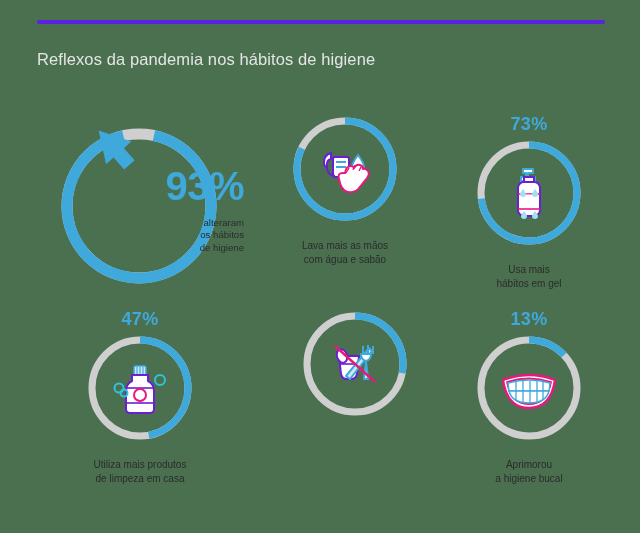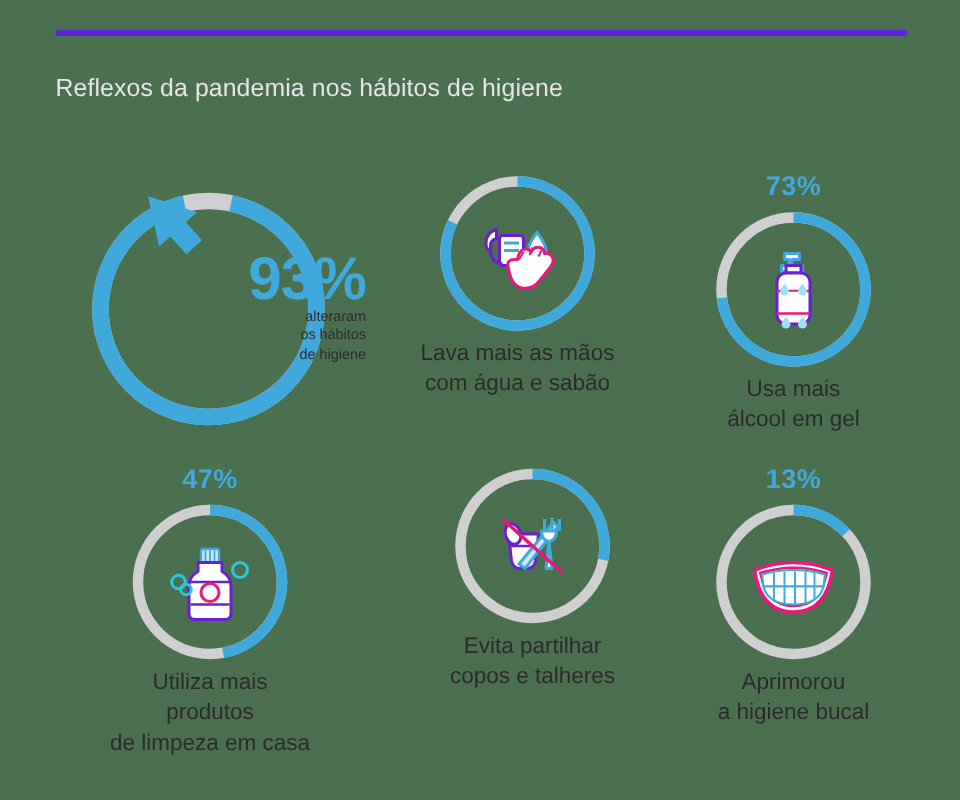--- a/index.html
+++ b/index.html
@@ -27,36 +27,36 @@
     line-height:1;margin-bottom:6px;letter-spacing:.3px;
   }
   .ring-wrap{position:relative;margin:0 auto;}
   .ring-wrap svg{display:block;}
   .ring-icon{
     position:absolute;left:50%;top:50%;
     transform:translate(-50%,-50%);
     width:64px;height:64px;
   }
   .caption{
-    font-size:15px;color:#2b2b2b;line-height:1.35;
-    margin-top:3px;white-space:pre-line;
+    font-size:10px;color:#2b2b2b;line-height:1.35;
+    margin-top:16px;white-space:pre-line;
   }
 
   
   .hero{position:absolute;left:34px;top:118px;width:210px;height:175px;}
   .hero svg.hero-ring{position:absolute;left:0;top:0;}
   .hero-center{
     position:absolute;left:0;right:0;top:48px;text-align:right;
   }
   .hero-center .big{
     font-size:40px;font-weight:bold;color:#3fa9dc;line-height:1;
     letter-spacing:-.5px;
   }
   .hero-center .sub{
-    font-size:9.6px;color:#2b2b2b;line-height:1.3;margin-top:0;
+    font-size:9.6px;color:#2b2b2b;line-height:1.3;margin-top:11px;
     white-space:pre-line;
   }
 </style>
 </head>
 <body>
 
 <div class="top-rule"></div>
 
 <div class="page-title">Reflexos da pandemia nos hábitos de higiene</div>
 
@@ -120,21 +120,21 @@
       <line x1="21" y1="33" x2="43" y2="33" stroke="#e8197d" stroke-width="1.6"></line>
       <line x1="21" y1="48" x2="43" y2="48" stroke="#e8197d" stroke-width="1.6"></line>
       <rect x="28" y="34" width="8" height="9" fill="#fff" stroke="#fff" stroke-width="1"></rect>
       <path d="M26 28 q3 4 3 5 a3 3 0 0 1 -6 0 q0 -1 3 -5z" fill="#9fe0f2"></path>
       <path d="M38 28 q3 4 3 5 a3 3 0 0 1 -6 0 q0 -1 3 -5z" fill="#9fe0f2"></path>
       <path d="M27 50 q3 4 3 5 a3 3 0 0 1 -6 0 q0 -1 3 -5z" fill="#9fe0f2"></path>
       <path d="M38 50 q3 4 3 5 a3 3 0 0 1 -6 0 q0 -1 3 -5z" fill="#9fe0f2"></path>
     </svg>
   </div>
   <div class="caption">Usa mais
-álcool em gel</div>
+hábitos em gel</div>
 </div>
 
 <div class="stat" style="left:73px;top:310px;width:134px;">
   <div class="pct">47%</div>
   <div class="ring-wrap" style="width:108px;height:108px;">
     <svg width="108" height="108" viewBox="0 0 108 108">
       <circle cx="54" cy="54" r="48" fill="none" stroke="#cfcfcf" stroke-width="7"></circle>
       <circle cx="54" cy="54" r="48" fill="none" stroke="#3fa9dc" stroke-width="7" stroke-dasharray="141.8 159.9" transform="rotate(-90 54 54)"></circle>
     </svg>
     <svg class="ring-icon" viewBox="0 0 64 64">
@@ -168,22 +168,20 @@
 
       <ellipse cx="19" cy="24" rx="5" ry="7" fill="#fff" stroke="#6a1fd0" stroke-width="2" transform="rotate(-18 19 24)"></ellipse>
 
       <path d="M46 16 l3 3 -22 28 -4 -3z" fill="#cfe8f5" stroke="#3fa9dc" stroke-width="2" stroke-linejoin="round"></path>
 
       <path d="M40 14 v8 M45 13 v9 M50 14 v8 M38 22 q0 6 5 7 l-2 18 h4 l-2 -18 q5 -1 5 -7z" fill="#fff" stroke="#3fa9dc" stroke-width="2" stroke-linejoin="round"></path>
 
       <line x1="12" y1="14" x2="52" y2="50" stroke="#e8197d" stroke-width="2.4"></line>
     </svg>
   </div>
-  <div class="caption">Evita partilhar
-copos e talheres</div>
 </div>
 
 <div class="stat" style="left:462px;top:310px;width:134px;">
   <div class="pct">13%</div>
   <div class="ring-wrap" style="width:108px;height:108px;">
     <svg width="108" height="108" viewBox="0 0 108 108">
       <circle cx="54" cy="54" r="48" fill="none" stroke="#cfcfcf" stroke-width="7"></circle>
       <circle cx="54" cy="54" r="48" fill="none" stroke="#3fa9dc" stroke-width="7" stroke-dasharray="39.2 262.4" transform="rotate(-90 54 54)"></circle>
     </svg>
     <svg class="ring-icon" viewBox="0 0 64 64">

